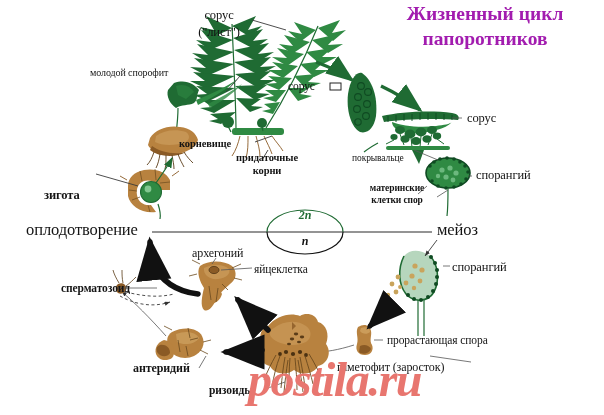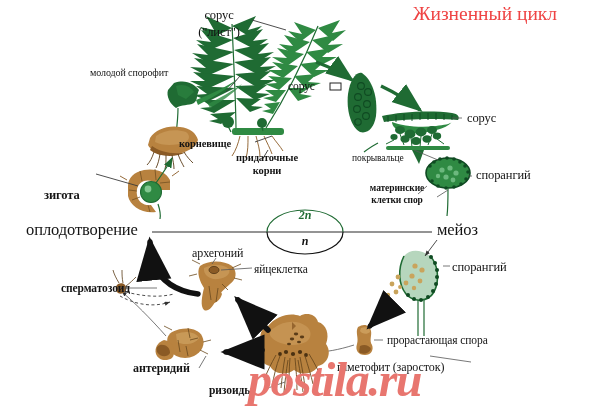--- a/index.html
+++ b/index.html
@@ -19,22 +19,23 @@
     line-height:1.12;
     letter-spacing:-0.1px;
   }
   .lbl.c{text-align:center;}
   #title{
     position:absolute;
     left:372px; top:2px; width:226px;
     text-align:center;
     font-size:19.5px;
     line-height:1.28;
-    color:#ef4444;
+    color:#a21caf;
     font-family:"Liberation Serif", serif;
+    font-weight:bold;
   }
   #watermark{
     position:absolute;
     left:248px; top:352px;
     font-family:"Liberation Serif", serif;
     font-style:italic;
     font-weight:700;
     font-size:48px;
     color:#e8766f;
     letter-spacing:-1.5px;
@@ -439,20 +440,21 @@
       <path class="ln-thin" d="M471,362 L430,356"></path>
       <path class="ln-thin" d="M383,340 L374,340"></path>
       <path class="ln-thin" d="M199,368 L206,356"></path>
       <path class="ln-thin" d="M157,288 L116,288"></path>
     </g>
 
   </svg>
 
   <div id="title">
     <div>Жизненный цикл</div>
+    <div>папоротников</div>
   </div>
 
   <div class="lbl c" style="left:283px;top:209px;width:44px;font-size:12px;font-style:italic;font-weight:bold;color:#1f6b33;">2n</div>
   <div class="lbl c" style="left:283px;top:235px;width:44px;font-size:12px;font-style:italic;font-weight:bold;color:#111;">n</div>
 
   <div class="lbl" style="left:26px;top:221px;font-size:16.5px;">оплодотворение</div>
   <div class="lbl" style="left:437px;top:221px;font-size:16.5px;">мейоз</div>
 
   <div class="lbl c" style="left:186px;top:8px;width:66px;font-size:12.5px;">сорус</div>
   <div class="lbl c" style="left:176px;top:25px;width:86px;font-size:12.5px;">("лист")</div>

